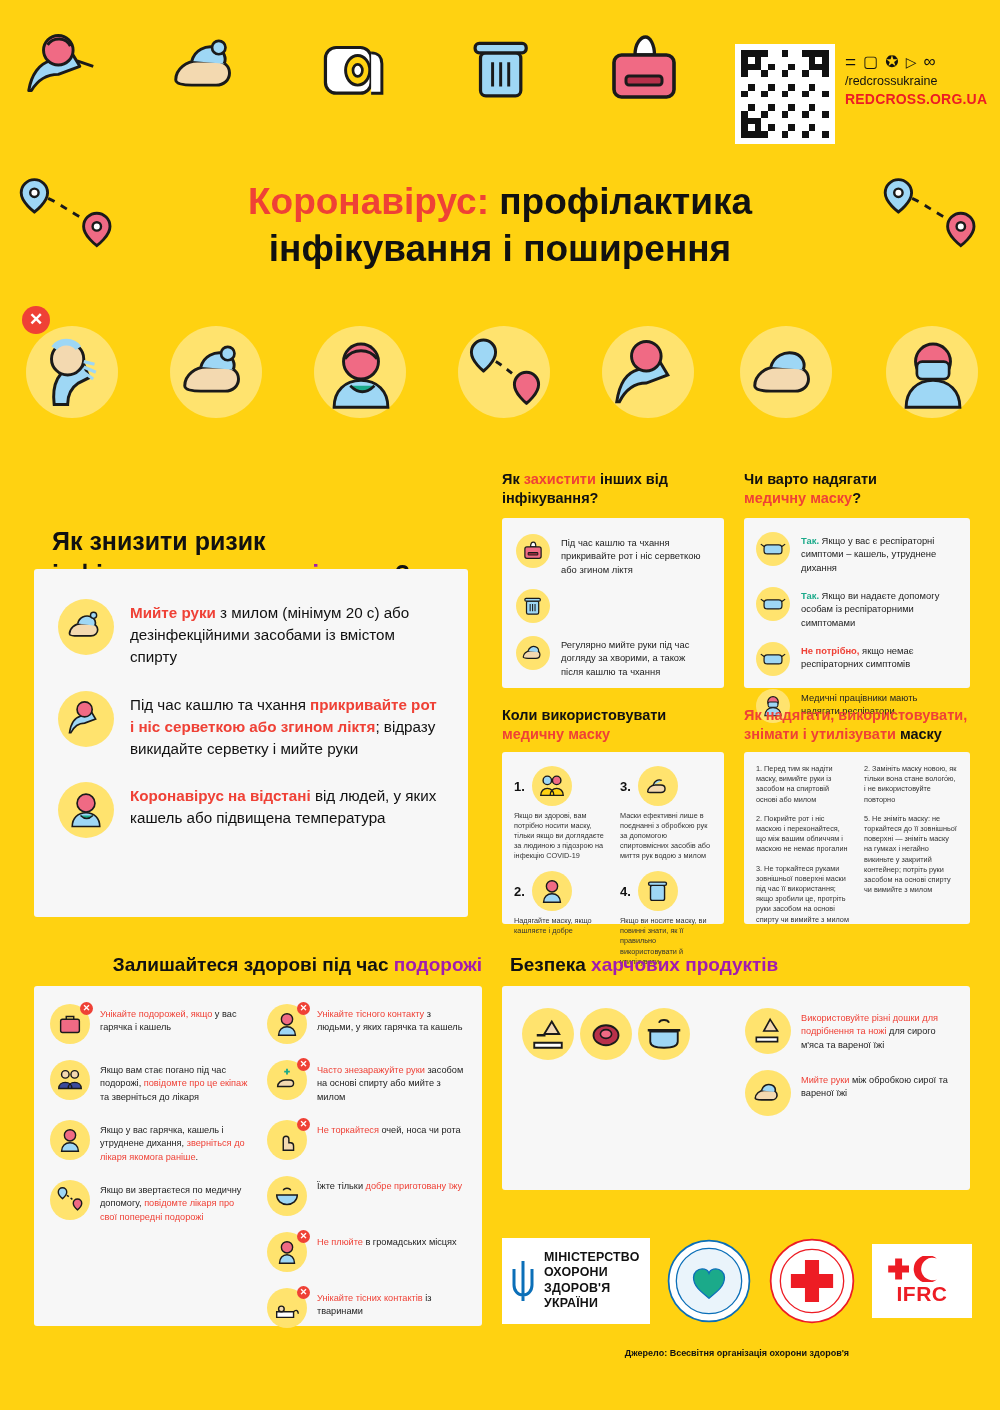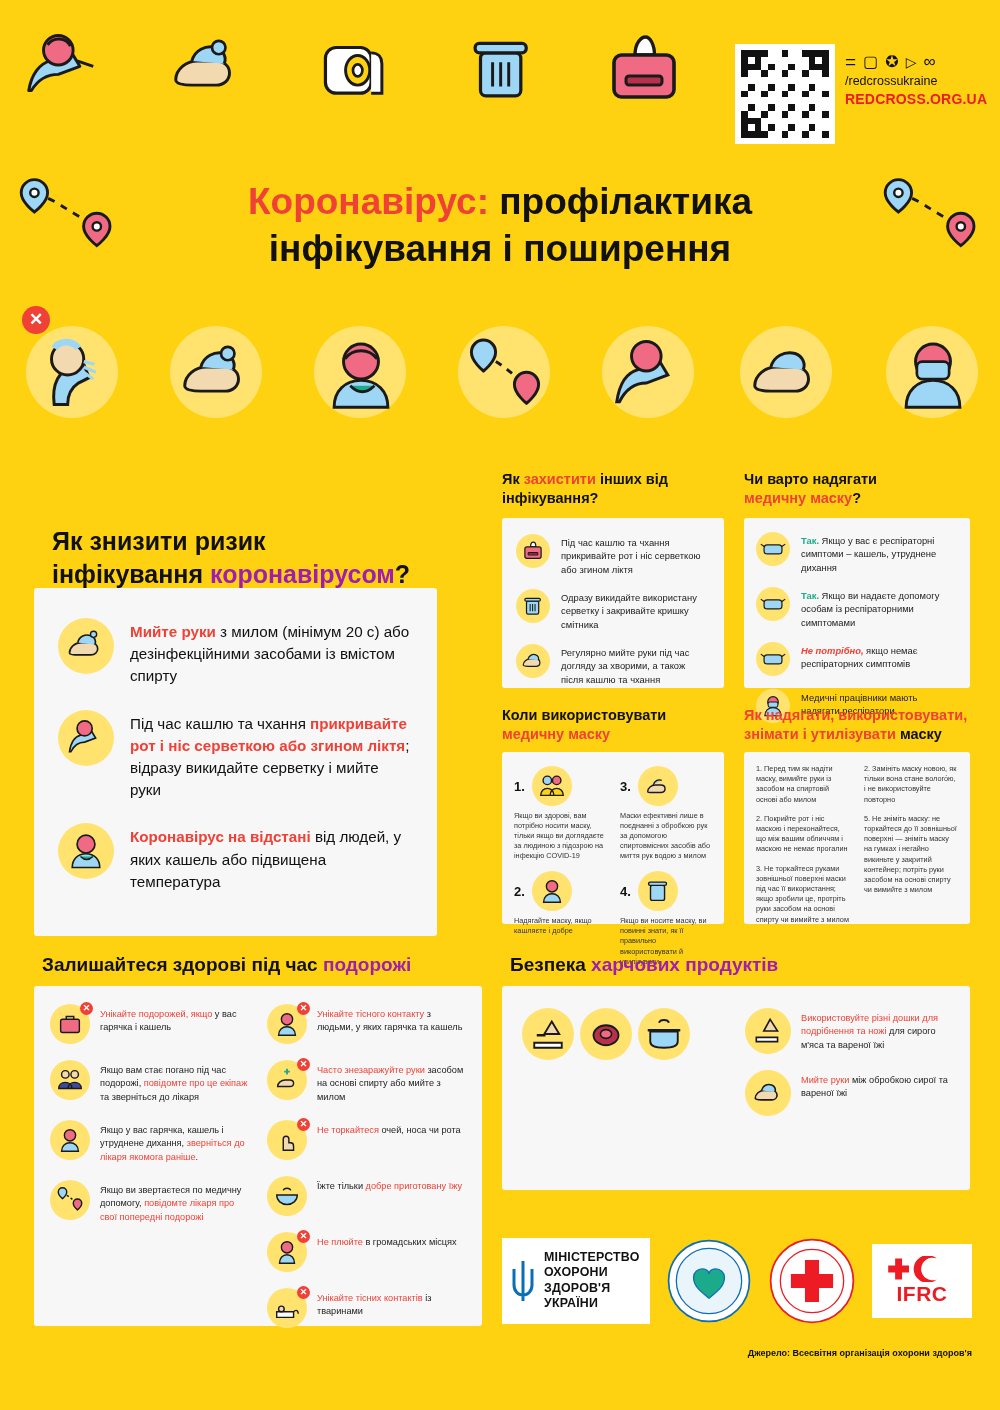--- a/index.html
+++ b/index.html
@@ -57,21 +57,21 @@
   .bigitem .bi svg { width: 44px; height: 44px; }
   .bigitem .tx { font-size: 15.2px; line-height: 1.46; color: #111; padding-top: 3px; }
   .bigitem .tx .red { color: #EF4136; }
 
   
   .srow { display: flex; gap: 11px; align-items: flex-start; margin-bottom: 13px; }
   .srow .si { width: 34px; height: 34px; flex: 0 0 34px; border-radius: 50%; background: #FFE36E; display:flex; align-items:center; justify-content:center; }
   .srow .si svg { width: 26px; height: 26px; }
   .srow .st { font-size: 9.4px; line-height: 1.42; color: #222; padding-top: 2px; }
   .srow .st .yes { color: #1BAA8A; font-weight: bold; }
-  .srow .st .no { color: #EF4136; font-weight: bold; font-style: italic; }
+  .srow .st .no { color: #EF4136; font-weight: bold; }
 
   
   .numgrid { display: grid; grid-template-columns: 1fr 1fr; gap: 10px 14px; }
   .numcell { }
   .numcell .nh { display: flex; align-items: center; gap: 7px; }
   .numcell .num { font-size: 13px; font-weight: bold; color: #111; }
   .numcell .nic { width: 40px; height: 40px; border-radius: 50%; background:#FFE36E; display:flex;align-items:center;justify-content:center; }
   .numcell .nic svg { width: 30px; height: 30px; }
   .numcell .ntx { font-size: 7.3px; line-height: 1.38; color: #333; margin-top: 5px; }
 
@@ -99,21 +99,21 @@
 
   
   .logos { position: absolute; left: 502px; top: 1228px; width: 470px; height: 105px; display: flex; align-items: center; gap: 16px; }
   .logo-moh { width: 148px; height: 86px; background: #fff; display: flex; align-items: center; gap: 8px; padding: 6px 8px; }
   .moh-tri { width: 26px; height: 44px; }
   .moh-txt { font-size: 12.4px; font-weight: bold; line-height: 1.22; color: #111; letter-spacing: .2px; }
   .logo-seal { width: 86px; height: 86px; }
   .logo-rc { width: 88px; height: 88px; }
   .logo-ifrc { width: 100px; height: 74px; background: #fff; display: flex; flex-direction: column; align-items: center; justify-content: center; }
   .ifrc-txt { font-size: 21px; font-weight: bold; color: #ED1C24; letter-spacing: .5px; }
-  .source { position: absolute; left: 502px; top: 1348px; width: 470px; text-align: right; font-size: 9px; font-weight: bold; color: #111; }
+  .source { position: absolute; left: 502px; top: 1348px; width: 470px; text-align: center; font-size: 9px; font-weight: bold; color: #111; }
 </style>
 </head>
 <body>
 
 <div class="poster">
 
   <div class="top-strip">
     <div class="ic" style="left:18px;top:8px;">
       <svg viewBox="0 0 64 64">
         <path d="M10 48c6-10 14-12 20-12l16-6-6-10-16 6c-8 2-14 10-16 22z" fill="#9ED7F5" stroke="#1a1a1a" stroke-width="2.2" stroke-linejoin="round"></path>
@@ -427,21 +427,21 @@
     </div>
   </div>
 
   <div style="position:absolute;left:52px;top:493px;width:420px;margin-top:32px;">
     <h2 class="sec">
       <span>Як знизити ризик</span><br>
       <span>інфікування </span><span class="red">коронавірусом</span><span>?</span>
     </h2>
   </div>
 
-  <div class="panel" style="left:34px;top:588px;width:403px;height:348px;">
+  <div class="panel" style="left:34px;top:569px;width:434px;height:348px;">
     <div style="padding:30px 26px 0 24px;">
       <div class="bigitem">
         <div class="bi">
           <svg viewBox="0 0 64 64">
             <path d="M8 42c0-8 8-15 17-15h14c6 0 10 4 10 9s-4 9-10 9H20c-6 0-12-1-12-3z" fill="#F3D9B0" stroke="#1a1a1a" stroke-width="2.4"></path>
             <path d="M20 27c2-9 11-13 19-10 6 2 8 8 6 13" fill="#9ED7F5" stroke="#1a1a1a" stroke-width="2.4"></path>
             <circle cx="43" cy="15" r="4.5" fill="#9ED7F5" stroke="#1a1a1a" stroke-width="2"></circle>
           </svg>
         </div>
         <div class="tx">
@@ -494,21 +494,20 @@
         <div class="st">Під час кашлю та чхання прикривайте рот і ніс серветкою або згином лiктя</div>
       </div>
       <div class="srow">
         <div class="si">
           <svg viewBox="0 0 64 64">
               <rect x="16" y="20" width="30" height="32" rx="4" fill="#9ED7F5" stroke="#1a1a1a" stroke-width="3"></rect>
               <rect x="12" y="13" width="38" height="7" rx="3" fill="#9ED7F5" stroke="#1a1a1a" stroke-width="3"></rect>
               <path d="M25 27v18M31 27v18M37 27v18" stroke="#1a1a1a" stroke-width="2.6"></path>
             </svg>
         </div>
-        <div class="st">Одразу викидайте використану серветку і закривайте кришку смітника</div>
       </div>
       <div class="srow">
         <div class="si">
           <svg viewBox="0 0 64 64">
               <path d="M8 42c0-8 8-15 17-15h14c6 0 10 4 10 9s-4 9-10 9H20c-6 0-12-1-12-3z" fill="#F3D9B0" stroke="#1a1a1a" stroke-width="3"></path>
               <path d="M20 27c2-9 11-13 19-10 6 2 8 8 6 13" fill="#9ED7F5" stroke="#1a1a1a" stroke-width="3"></path>
             </svg>
         </div>
         <div class="st">Регулярно мийте руки під час догляду за хворими, а також після кашлю та чхання</div>
       </div>
@@ -641,21 +640,21 @@
         </div>
         <div>
           <div class="step">2. Замініть маску новою, як тільки вона стане волого́ю, і не використовуйте повторно</div>
           <div class="step">5. Не зніміть маску: не торкайтеся до її зовнішньої поверхні — зніміть маску на гумках і негайно викиньте у закритий контейнер; потріть руки засобом на основі спирту чи вимийте з милом</div>
         </div>
       </div>
     </div>
   </div>
 
   <div style="position:absolute;left:42px;top:952px;width:440px;">
-    <h2 class="sec" style="font-size:19px;">
+    <h2 class="sec" style="font-size:19px;text-align:right;">
       <span>Залишайтеся здорові під час </span><span class="red">подорожі</span>
     </h2>
   </div>
   <div class="panel" style="left:34px;top:986px;width:448px;height:340px;">
     <div style="padding:18px 16px;">
       <div class="travelgrid">
         <div class="tcol">
           <div class="trow">
             <div class="ti">
               <svg viewBox="0 0 64 64">

